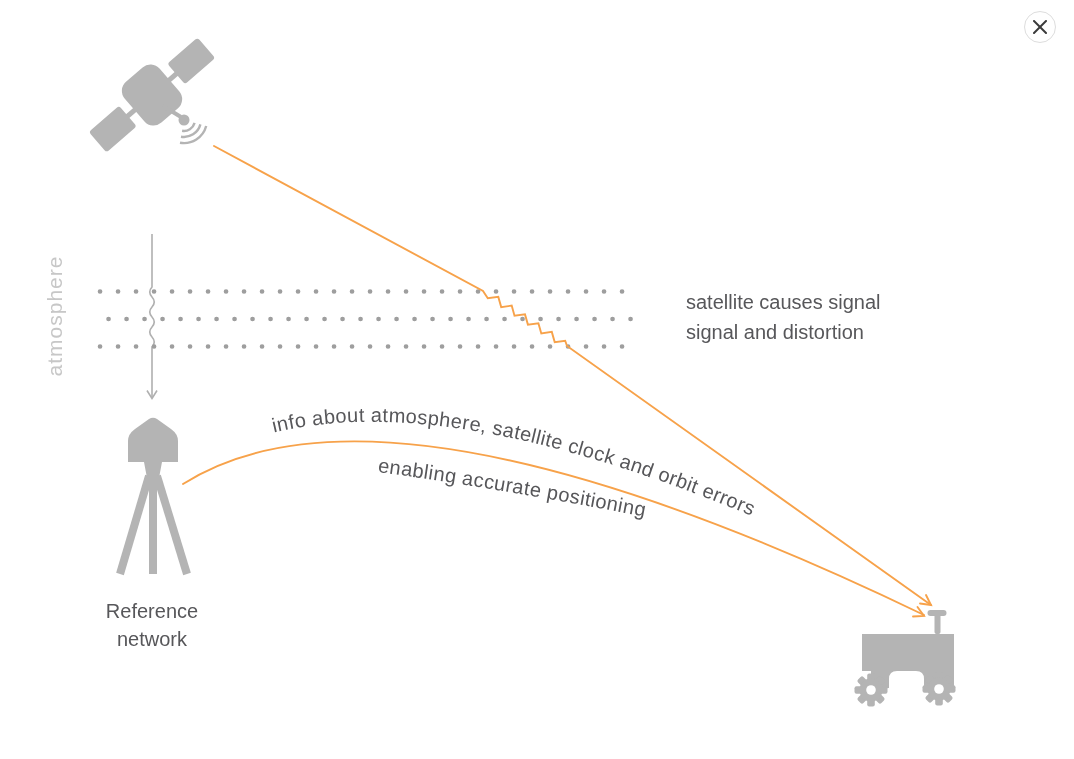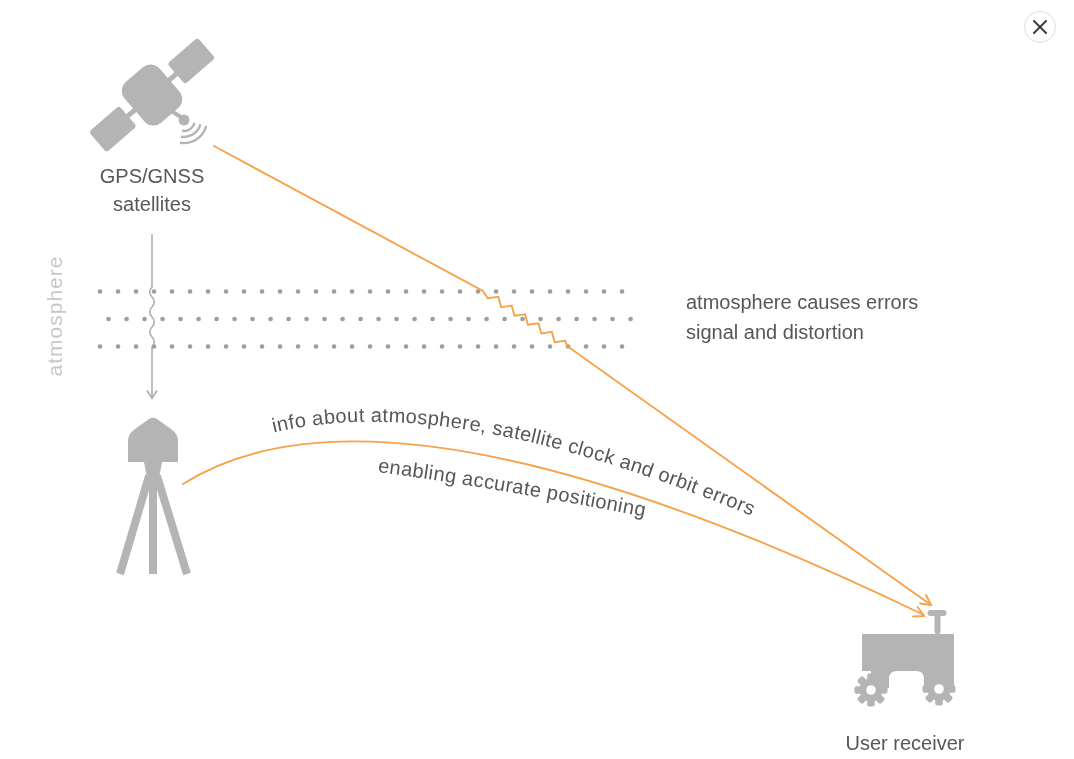--- a/index.html
+++ b/index.html
@@ -132,34 +132,33 @@
           <rect x="-3.8" y="-16.5" width="7.6" height="9" rx="2" transform="rotate(225)"></rect>
           <rect x="-3.8" y="-16.5" width="7.6" height="9" rx="2" transform="rotate(270)"></rect>
           <rect x="-3.8" y="-16.5" width="7.6" height="9" rx="2" transform="rotate(315)"></rect>
         </g>
         <circle class="icon-fill" r="11.5"></circle>
         <circle fill="#ffffff" r="4.8"></circle>
       </g>
     </g>
   </svg>
 
-  <div class="label" id="gps-label">
-    <span class="ln">GPS/GNSS</span>
-    <span class="ln">satellites</span>
-  </div>
 
   <div id="side-label">atmosphere</div>
 
   <div class="label" id="atm-note">
-    <span class="ln">atmosphere causes errors</span>
+    <span class="ln">satellite causes signal</span>
     <span class="ln">signal and distortion</span>
   </div>
 
+  <div class="label" id="ref-label">
+    <span class="ln">Reference</span>
+    <span class="ln">network</span>
+  </div>
 
-  <div class="label" id="user-label">User receiver</div>
 
   <div class="close-btn">
     <svg width="14" height="14" viewBox="0 0 14 14">
       <line x1="1" y1="1" x2="13" y2="13" stroke="var(--close_x)" stroke-width="2" stroke-linecap="round"></line>
       <line x1="13" y1="1" x2="1" y2="13" stroke="var(--close_x)" stroke-width="2" stroke-linecap="round"></line>
     </svg>
   </div>
 
 </div>
 

